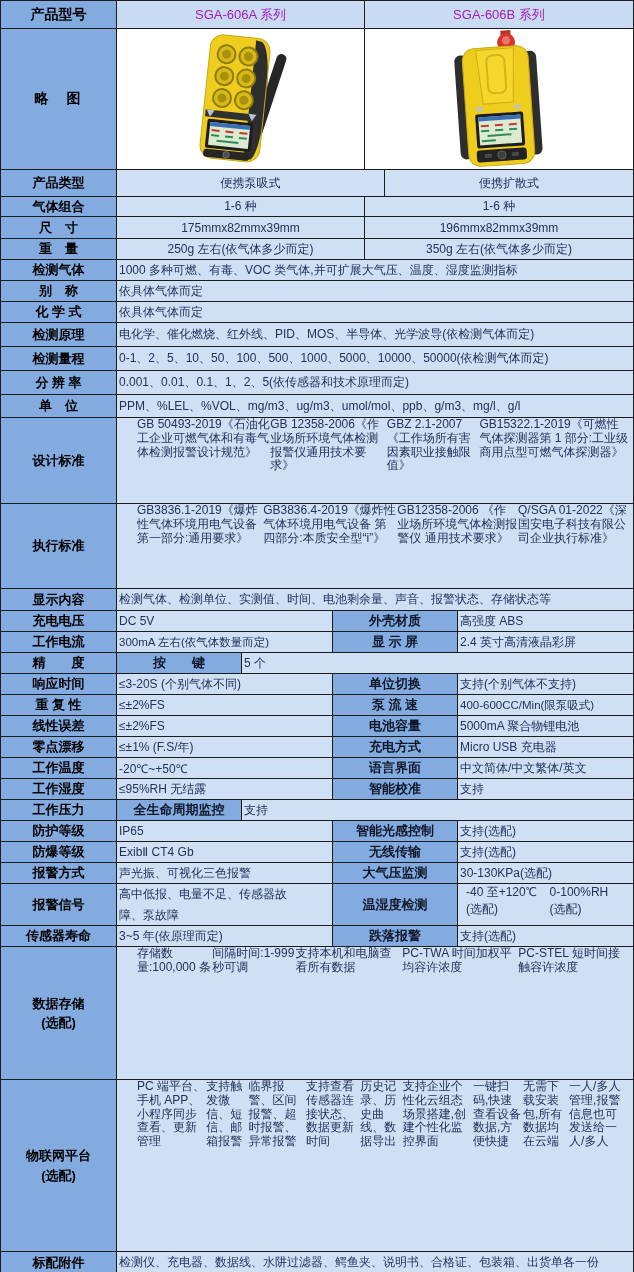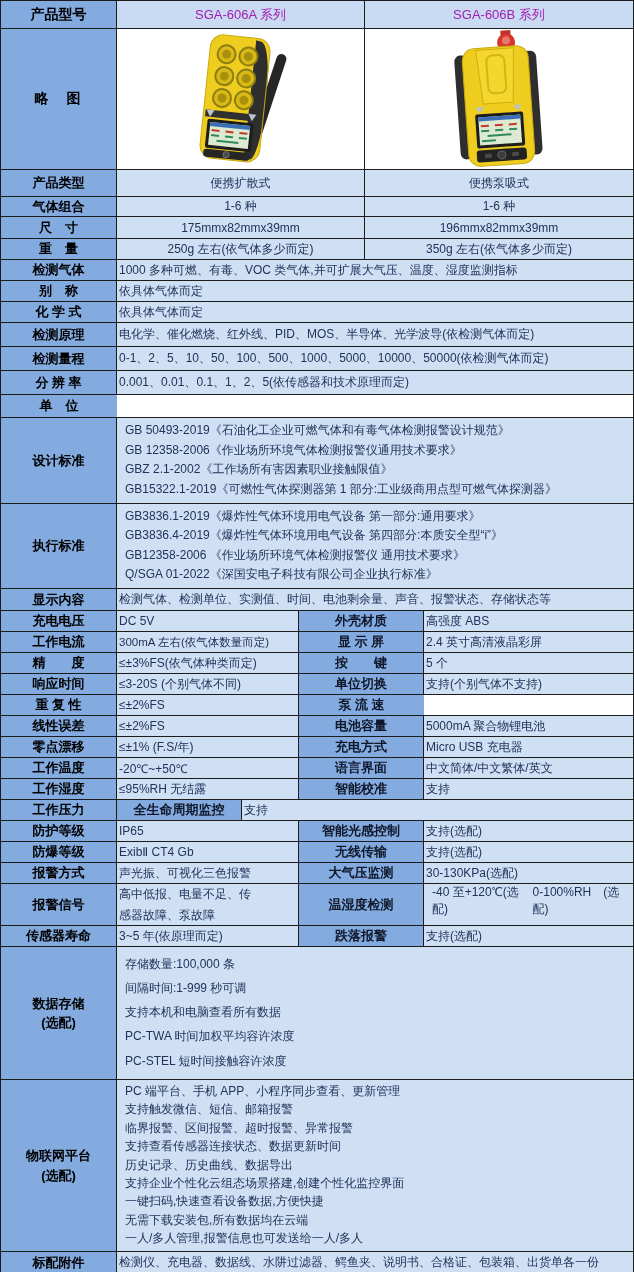--- a/index.html
+++ b/index.html
@@ -16,25 +16,25 @@
   .r:last-child{border-bottom:none}
   .c{border-right:1px solid var(--bd);display:flex;align-items:center;justify-content:center;overflow:hidden}
   .c:last-child{border-right:none}
   .lab{width:116px;background:var(--labbg);font-weight:bold;font-size:13px;color:#000;text-align:center;flex-shrink:0}
   .lab2{width:125px;background:var(--labbg);font-weight:bold;font-size:13px;color:#0f172a;text-align:center;flex-shrink:0}
   .val{background:var(--valbg);font-size:12px;color:var(--txt)}
   .hdr{background:var(--hdrbg);font-weight:normal;font-size:13px;color:#a21caf}
   .left{justify-content:flex-start;text-align:left;padding-left:2px;padding-right:4px}
   .va{width:248px;flex-shrink:0}
   .vb{flex:1}
-  .q1{width:182px;flex-shrink:0}
+  .q1{width:216px;flex-shrink:0}
   .q2{flex:1}
   .sp{flex:1}
   .img{background:#fff}
-  .lines{flex-direction:column;align-items:flex-start;justify-content:space-evenly;padding-left:8px;padding-right:4px}
+  .lines{flex-direction:row;align-items:flex-start;justify-content:space-evenly;padding-left:20px;padding-right:4px}
   .lines div{line-height:1.15}
   .twoLine{flex-direction:row;align-items:flex-start;justify-content:space-evenly;padding-left:8px}
   .wrapv1{padding-right:42px;line-height:1.7}
   .labWrap{flex-direction:column;justify-content:center;line-height:1.5}
 </style>
 </head>
 <body>
 
 <div class="tbl">
 
@@ -124,22 +124,22 @@
           <circle cx="79" cy="126" r="4" fill="#3d3d3d" stroke="#666"></circle>
           <rect x="62" y="124" width="7" height="4" rx="1" fill="#4a4a4a"></rect>
           <rect x="89" y="124" width="7" height="4" rx="1" fill="#4a4a4a"></rect>
         </g>
       </svg>
     </div>
   </div>
 
   <div class="r" style="height:27px">
     <div class="c lab">产品类型</div>
+    <div class="c val vb">便携泵吸式</div>
     <div class="c val va">便携扩散式</div>
-    <div class="c val vb">便携泵吸式</div>
   </div>
   <div class="r" style="height:20px">
     <div class="c lab">气体组合</div>
     <div class="c val va">1-6 种</div>
     <div class="c val vb">1-6 种</div>
   </div>
   <div class="r" style="height:22px">
     <div class="c lab">尺　寸</div>
     <div class="c val va">175mmx82mmx39mm</div>
     <div class="c val vb">196mmx82mmx39mm</div>
@@ -169,28 +169,29 @@
   <div class="r" style="height:24px">
     <div class="c lab">检测量程</div>
     <div class="c val sp left">0-1、2、5、10、50、100、500、1000、5000、10000、50000(依检测气体而定)</div>
   </div>
   <div class="r" style="height:24px">
     <div class="c lab">分 辨 率</div>
     <div class="c val sp left">0.001、0.01、0.1、1、2、5(依传感器和技术原理而定)</div>
   </div>
   <div class="r" style="height:23px">
     <div class="c lab">单　位</div>
+    <div class="c val sp left">PPM、%LEL、%VOL、mg/m3、ug/m3、umol/mol、ppb、g/m3、mg/l、g/l</div>
   </div>
 
   <div class="r" style="height:86px">
     <div class="c lab">设计标准</div>
     <div class="c val sp lines">
       <div>GB 50493-2019《石油化工企业可燃气体和有毒气体检测报警设计规范》</div>
       <div>GB 12358-2006《作业场所环境气体检测报警仪通用技术要求》</div>
-      <div>GBZ 2.1-2002《工作场所有害因素职业接触限值》</div>
+      <div>GBZ 2.1-2007《工作场所有害因素职业接触限值》</div>
       <div>GB15322.1-2019《可燃性气体探测器第 1 部分:工业级商用点型可燃气体探测器》</div>
     </div>
   </div>
 
   <div class="r" style="height:85px">
     <div class="c lab">执行标准</div>
     <div class="c val sp lines">
       <div>GB3836.1-2019《爆炸性气体环境用电气设备 第一部分:通用要求》</div>
       <div>GB3836.4-2019《爆炸性气体环境用电气设备 第四部分:本质安全型“i”》</div>
       <div>GB12358-2006 《作业场所环境气体检测报警仪 通用技术要求》</div>
@@ -210,34 +211,34 @@
     <div class="c val q2 left">高强度 ABS</div>
   </div>
   <div class="r" style="height:21px">
     <div class="c lab">工作电流</div>
     <div class="c val q1 left" style="font-size:11.5px">300mA 左右(依气体数量而定)</div>
     <div class="c lab2">显 示 屏</div>
     <div class="c val q2 left">2.4 英寸高清液晶彩屏</div>
   </div>
   <div class="r" style="height:21px">
     <div class="c lab">精　　度</div>
-    <div class="c val q1 left">≤±3%FS(依气体种类而定)</div>
     <div class="c lab2">按　　键</div>
     <div class="c val q2 left">5 个</div>
   </div>
   <div class="r" style="height:21px">
     <div class="c lab">响应时间</div>
     <div class="c val q1 left">≤3-20S (个别气体不同)</div>
     <div class="c lab2">单位切换</div>
     <div class="c val q2 left">支持(个别气体不支持)</div>
   </div>
   <div class="r" style="height:21px">
     <div class="c lab">重 复 性</div>
     <div class="c val q1 left">≤±2%FS</div>
     <div class="c lab2">泵 流 速</div>
+    <div class="c val q2 left" style="font-size:11.5px">400-600CC/Min(限泵吸式)</div>
   </div>
   <div class="r" style="height:21px">
     <div class="c lab">线性误差</div>
     <div class="c val q1 left">≤±2%FS</div>
     <div class="c lab2">电池容量</div>
     <div class="c val q2 left">5000mA 聚合物锂电池</div>
   </div>
   <div class="r" style="height:21px">
     <div class="c lab">零点漂移</div>
     <div class="c val q1 left">≤±1% (F.S/年)</div>

